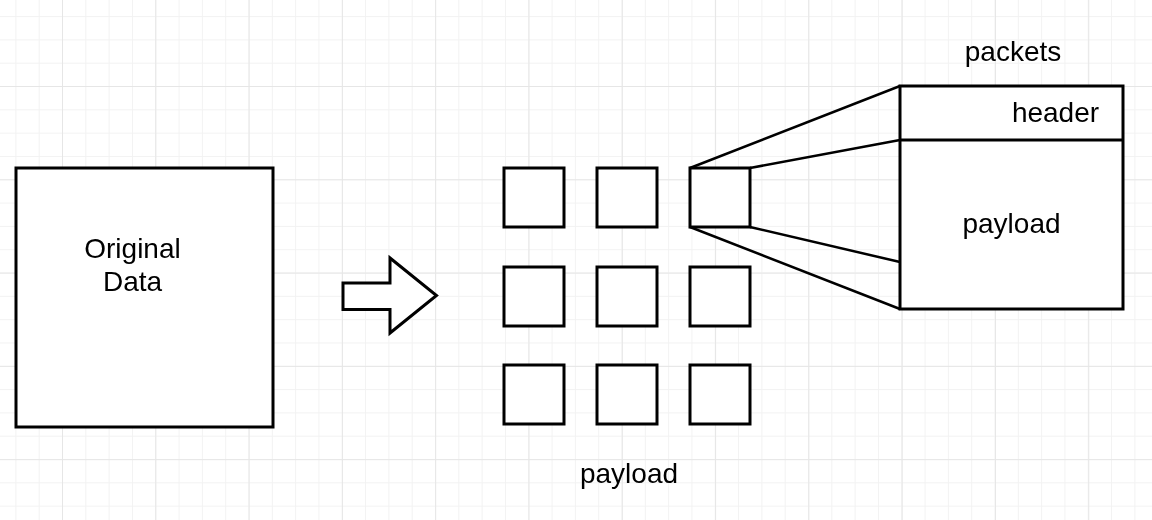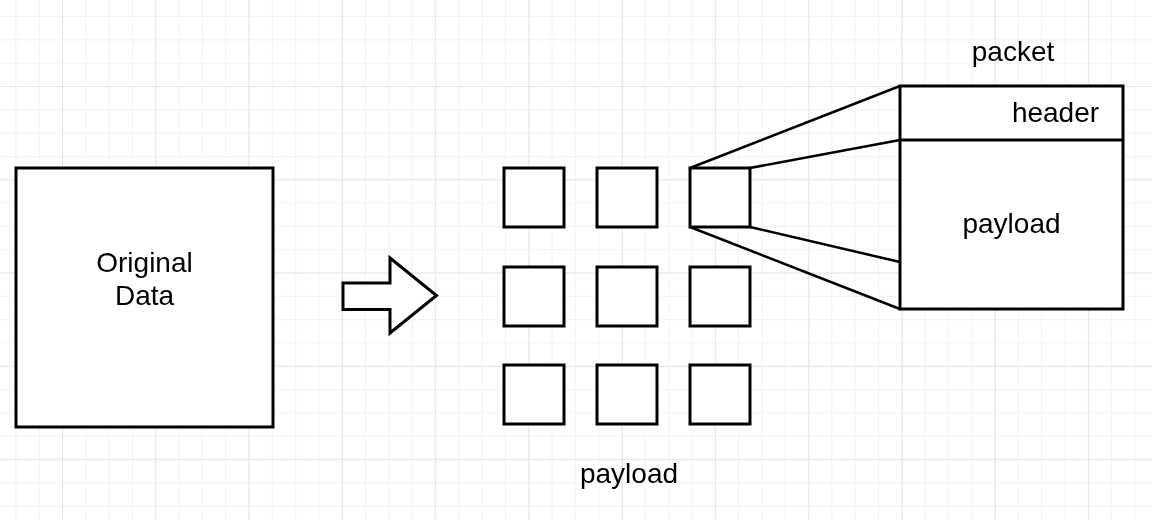--- a/index.html
+++ b/index.html
@@ -86,24 +86,24 @@
     <rect x="16" y="168" width="257" height="259" fill="var(--fill, #fff)" stroke="var(--stroke, #000)" stroke-width="3"></rect>
 
     <path d="M 343 283 L 390 283 L 390 258 L 436.5 295.5 L 390 333 L 390 309.5 L 343 309.5 Z" fill="var(--fill, #fff)" stroke="var(--stroke, #000)" stroke-width="3" stroke-linejoin="miter"></path>
 
     <g>
       <rect x="900" y="86" width="223" height="223" fill="var(--fill, #fff)" stroke="var(--stroke, #000)" stroke-width="3"></rect>
       <line x1="900" y1="140" x2="1123" y2="140" stroke="var(--stroke, #000)" stroke-width="3"></line>
     </g>
   </svg>
 
-  <div class="label box-centered" style="left:16px; top:168px; width:257px; height:195px;margin-top:14px;">Original
+  <div class="label box-centered" style="left:4px; top:168px; width:257px; height:195px;">Original
 Data</div>
 
   <div class="label point-centered" style="left:629px; top:474px;">payload</div>
 
-  <div class="label point-centered" style="left:1013px; top:52px;">packet</div>
+  <div class="label point-centered" style="left:1013px; top:52px;">packets</div>
 
   <div class="label box-centered" style="left:900px; top:87px; width:223px; height:53px;margin-left:44px;">header</div>
 
   <div class="label box-centered" style="left:900px; top:140px; width:223px; height:169px;">payload</div>
 
 </div>
 
 </body></html>

